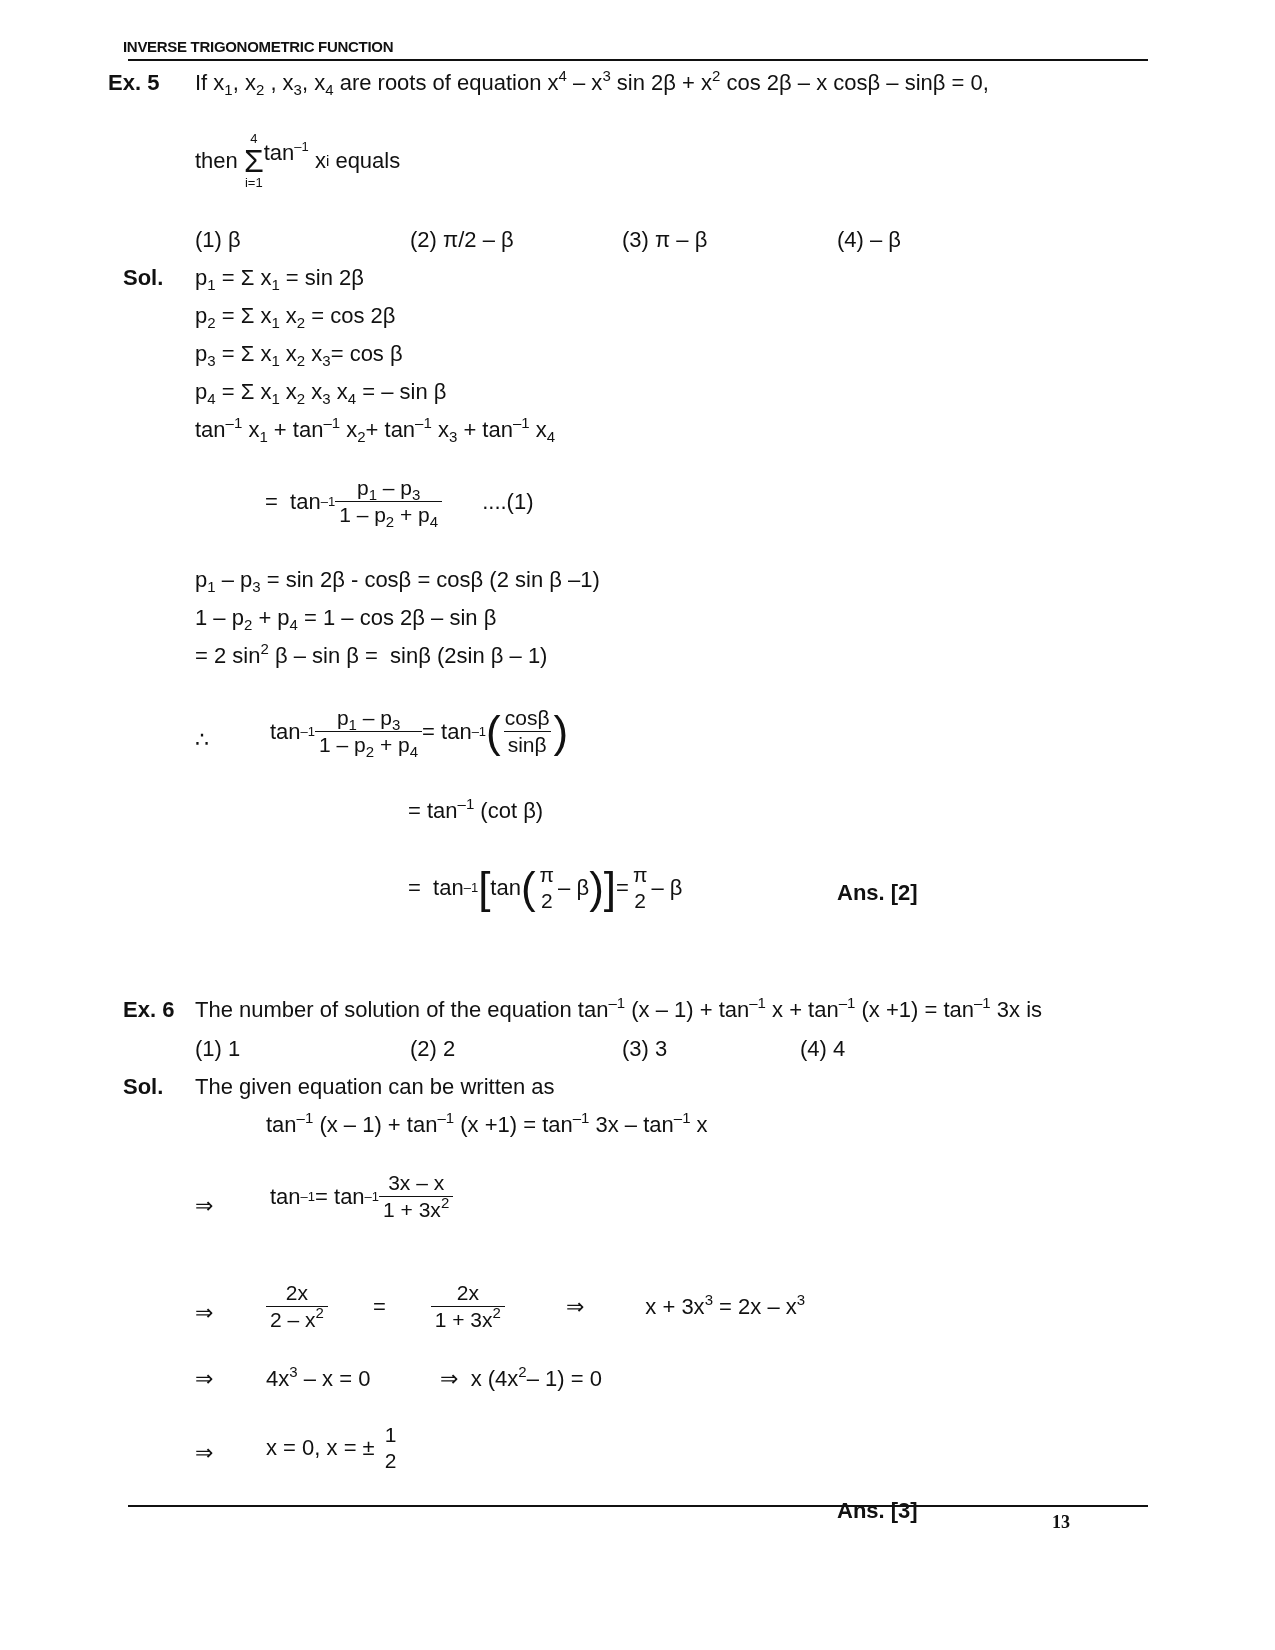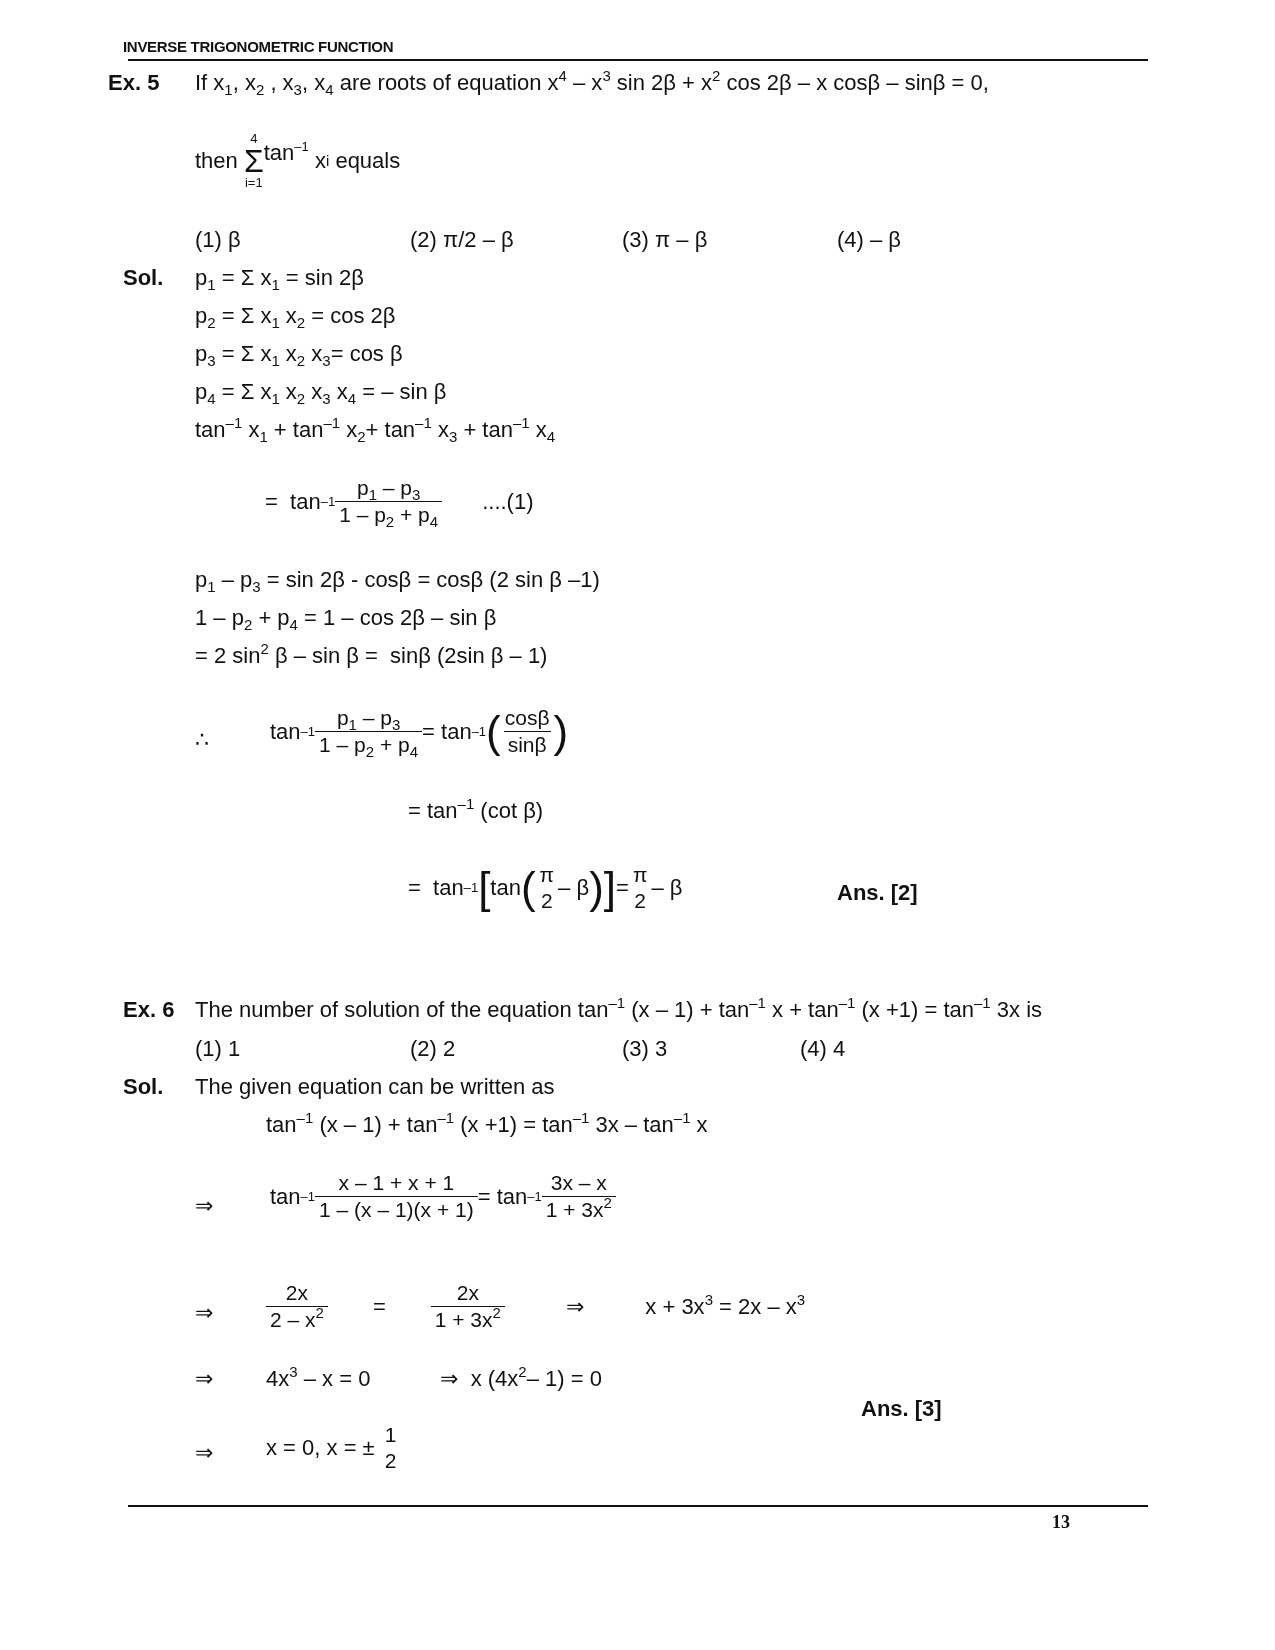--- a/index.html
+++ b/index.html
@@ -106,24 +106,20 @@
 <div class="abs t" style="left:622px;top:1036px;">(3) 3</div>
 <div class="abs t" style="left:791px;top:1036px;margin-left:9px;">(4) 4</div>
 
 <div class="abs t b" style="left:123px;top:1074px;">Sol.</div>
 <div class="abs t" style="left:195px;top:1074px;">The given equation can be written as</div>
 <div class="abs t" style="left:266px;top:1112px;">tan<sup>–1</sup> (x – 1) + tan<sup>–1</sup> (x +1) = tan<sup>–1</sup> 3x – tan<sup>–1</sup> x</div>
 
 <div class="abs t" style="left:195px;top:1193px;">⇒</div>
 <div class="abs t" style="left:270px;top:1170px;display:flex;align-items:center;">
   tan<sup style="font-size:13px">–1</sup>
-  <span class="frac">
-      <span class="num">x – 1 + x + 1</span>
-      <span class="den">1 – (x – 1)(x + 1)</span>
-    </span>
   = tan<sup style="font-size:13px">–1</sup>
   <span class="frac">
       <span class="num">3x – x</span>
       <span class="den">1 + 3x<sup>2</sup></span>
     </span>
 </div>
 
 <div class="abs t" style="left:195px;top:1300px;">⇒</div>
 <div class="abs t" style="left:266px;top:1280px;display:flex;align-items:center;gap:45px;">
   <span class="frac">
@@ -144,16 +140,16 @@
 <div class="abs t" style="left:440px;top:1366px;">⇒&nbsp; x (4x<sup>2</sup>– 1) = 0</div>
 
 <div class="abs t" style="left:195px;top:1440px;">⇒</div>
 <div class="abs t" style="left:266px;top:1422px;display:flex;align-items:center;">
   <span>x = 0, x = ±</span>&nbsp;
   <span class="frac">
       <span class="num" style="border:none">1</span>
       <span class="den" style="border:none">2</span>
     </span>
 </div>
-<div class="abs t b" style="left:837px;top:1396px;margin-left:24px;">Ans. [3]</div>
+<div class="abs t b" style="left:837px;top:1498px;">Ans. [3]</div>
 
 <div class="rule" style="top:1505px;height:2px;"></div>
 <div class="abs pg" style="left:1052px;top:1512px;">13</div>
 
 </body></html>

